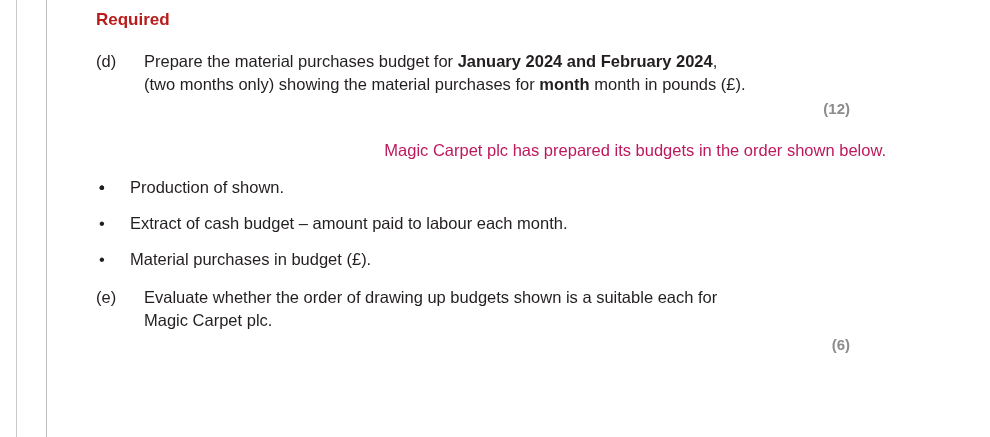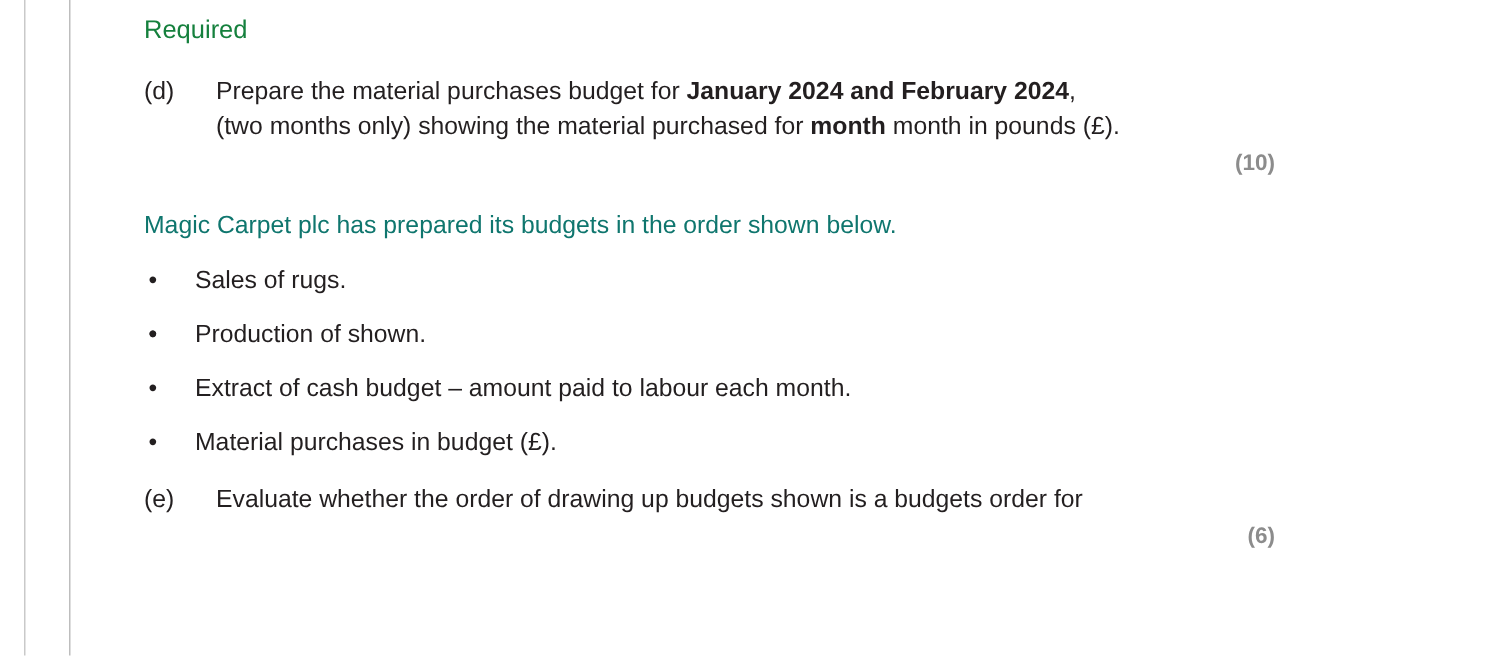--- a/index.html
+++ b/index.html
@@ -39,24 +39,24 @@
     background: #bdbdbd;
   }
   .content {
     position: absolute;
     left: 96px;
     top: 0;
     width: 790px;
   }
   .required-heading {
     font-size: 17px;
-    font-weight: normal;
+    font-weight: bold;
     line-height: 20px;
     padding-top: 10px;
-    color: #15803d;
+    color: #b91c1c;
   }
   .q-block {
     position: relative;
     margin-top: 20px;
   }
   .q-label {
     position: absolute;
     left: 0;
     top: 0;
     width: 34px;
@@ -78,21 +78,22 @@
     font-size: 15px;
     font-weight: bold;
     color: #8c8c8c;
     margin-top: 4px;
     padding-right: 36px;
   }
   .para {
     font-size: 16.5px;
     line-height: 23px;
     margin-top: 22px;
-    color: #0f766e;
+    color: #be185d;
+    text-align: right;
   }
   .bullet-list {
     margin: 14px 0 0 0;
     padding: 0;
     list-style: none;
   }
   .bullet-item {
     position: relative;
     font-size: 16.5px;
     line-height: 23px;
@@ -121,32 +122,31 @@
   <div class="edge-rule-inner"></div>
 
   <div class="content">
 
     <div class="required-heading">Required</div>
 
     <div class="q-block">
       <div class="q-label">(d)</div>
       <div class="q-text">
         <span>Prepare the material purchases budget for </span><b>January 2024 and February 2024</b><span>,</span><br>
-        <span>(two months only) showing the material purchased for </span><b>month</b><span> month in pounds (£).</span>
+        <span>(two months only) showing the material purchases for </span><b>month</b><span> month in pounds (£).</span>
       </div>
     </div>
 
-    <div class="marks">(10)</div>
+    <div class="marks">(12)</div>
 
     <div class="para">Magic Carpet plc has prepared its budgets in the order shown below.</div>
 
     <ul class="bullet-list">
       <li class="bullet-item">
         <span class="bullet-dot">•</span>
-        <span>Sales of rugs.</span>
       </li>
       <li class="bullet-item">
         <span class="bullet-dot">•</span>
       </li>
       <li class="bullet-item">
         <span class="bullet-dot">•</span>
         <span>Production of shown.</span>
       </li>
       <li class="bullet-item">
         <span class="bullet-dot">•</span>
@@ -154,20 +154,21 @@
       </li>
       <li class="bullet-item">
         <span class="bullet-dot">•</span>
         <span>Material purchases in budget (£).</span>
       </li>
     </ul>
 
     <div class="q-block q-block-e">
       <div class="q-label">(e)</div>
       <div class="q-text">
-        <span>Evaluate whether the order of drawing up budgets shown is a budgets order for</span><br>
+        <span>Evaluate whether the order of drawing up budgets shown is a suitable each for</span><br>
+        <span>Magic Carpet plc.</span>
       </div>
     </div>
 
     <div class="marks">(6)</div>
 
   </div>
 </div>
 
 </body></html>

